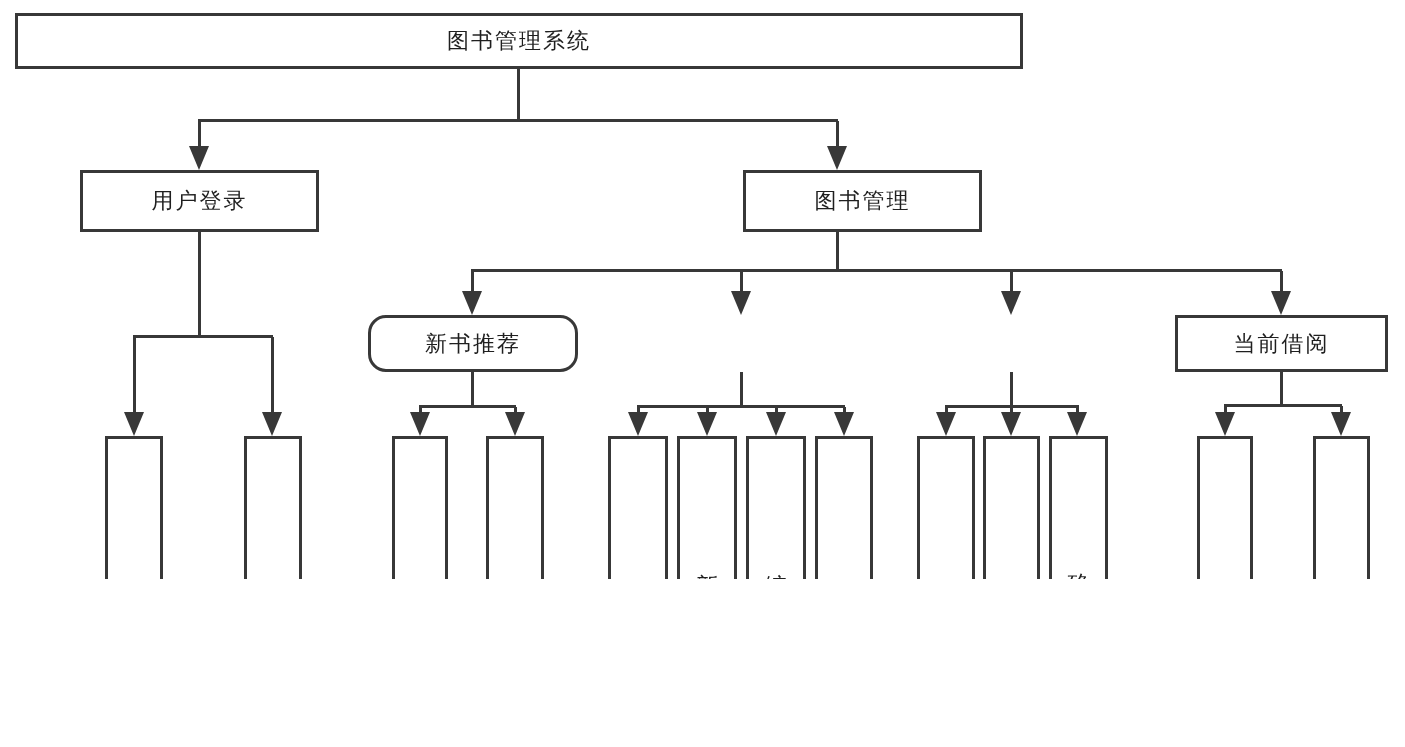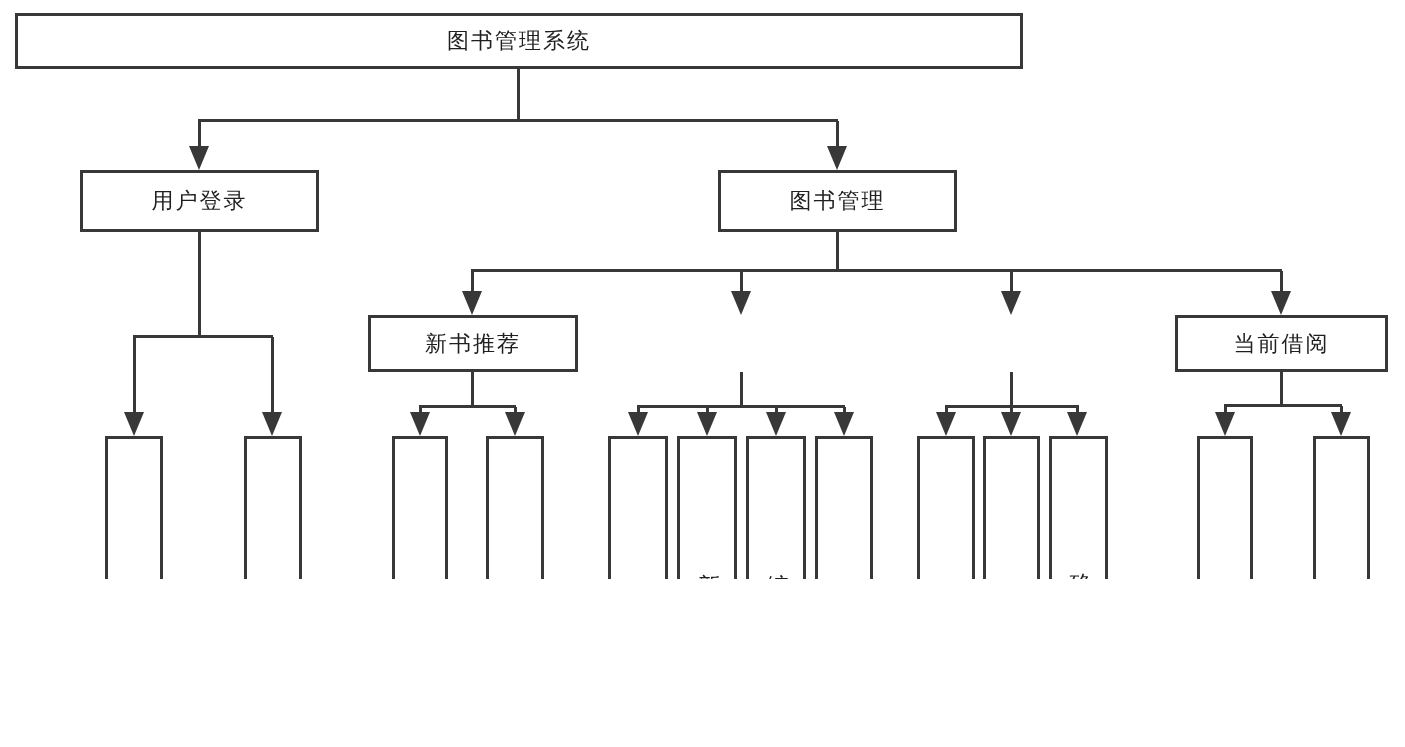--- a/index.html
+++ b/index.html
@@ -1,20 +1,20 @@
 <!DOCTYPE html>
 <html><head>
 <meta charset="utf-8">
 <style>
   html,body{margin:0;padding:0;background:#ffffff;}
   #canvas{
     position:relative;
     width:1405px;height:579px;
     background:#ffffff;
-    font-family:Liberation Mono, monospace;
+    font-family:Liberation Serif, serif;
     overflow:hidden;
   }
   .node{
     position:absolute;
     box-sizing:border-box;
     border:3px solid #383838;
     background:#ffffff;
     display:flex;
     align-items:center;
     justify-content:center;
@@ -58,41 +58,41 @@
   <div class="node" style="left:15px;top:13px;width:1008px;height:56px;">图书管理系统</div>
 
   <div class="vline" style="left:517px;top:69px;height:53px;"></div>
   <div class="hline" style="left:198px;top:119px;width:640px;"></div>
   <div class="vline" style="left:198px;top:121px;height:27px;"></div>
   <div class="arrowhead" style="left:189px;top:146px;"></div>
   <div class="vline" style="left:836px;top:121px;height:27px;"></div>
   <div class="arrowhead" style="left:827px;top:146px;"></div>
 
   <div class="node" style="left:80px;top:170px;width:239px;height:62px;">用户登录</div>
-  <div class="node" style="left:718px;top:170px;width:239px;height:62px;">图书管理</div>
+  <div class="node" style="left:743px;top:170px;width:239px;height:62px;">图书管理</div>
 
   <div class="vline" style="left:198px;top:232px;height:106px;"></div>
   <div class="hline" style="left:133px;top:335px;width:140px;"></div>
   <div class="vline" style="left:133px;top:337px;height:77px;"></div>
   <div class="arrowhead" style="left:124px;top:412px;"></div>
   <div class="vline" style="left:271px;top:337px;height:77px;"></div>
   <div class="arrowhead" style="left:262px;top:412px;"></div>
 
   <div class="vline" style="left:836px;top:232px;height:39px;"></div>
   <div class="hline" style="left:471px;top:269px;width:811px;"></div>
   <div class="vline" style="left:471px;top:271px;height:22px;"></div>
   <div class="arrowhead" style="left:462px;top:291px;"></div>
   <div class="vline" style="left:740px;top:271px;height:22px;"></div>
   <div class="arrowhead" style="left:731px;top:291px;"></div>
   <div class="vline" style="left:1010px;top:271px;height:22px;"></div>
   <div class="arrowhead" style="left:1001px;top:291px;"></div>
   <div class="vline" style="left:1280px;top:271px;height:22px;"></div>
   <div class="arrowhead" style="left:1271px;top:291px;"></div>
 
-  <div class="node" style="left:368px;top:315px;width:210px;height:57px;">新书推荐</div>
+  <div class="node" style="left:368px;top:315px;width:210px;height:57px;border-radius:18px;">新书推荐</div>
   <div class="node" style="left:1175px;top:315px;width:213px;height:57px;">当前借阅</div>
 
   <div class="vline" style="left:471px;top:372px;height:36px;"></div>
   <div class="hline" style="left:419px;top:405px;width:97px;"></div>
   <div class="vline" style="left:419px;top:407px;height:8px;"></div>
   <div class="arrowhead" style="left:410px;top:412px;"></div>
   <div class="vline" style="left:514px;top:407px;height:8px;"></div>
   <div class="arrowhead" style="left:505px;top:412px;"></div>
 
   <div class="vline" style="left:740px;top:372px;height:36px;"></div>

